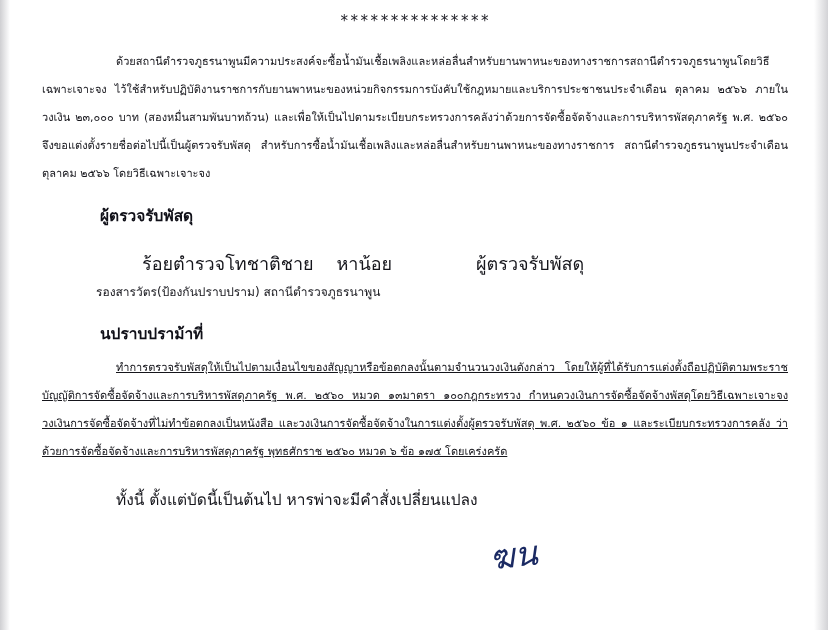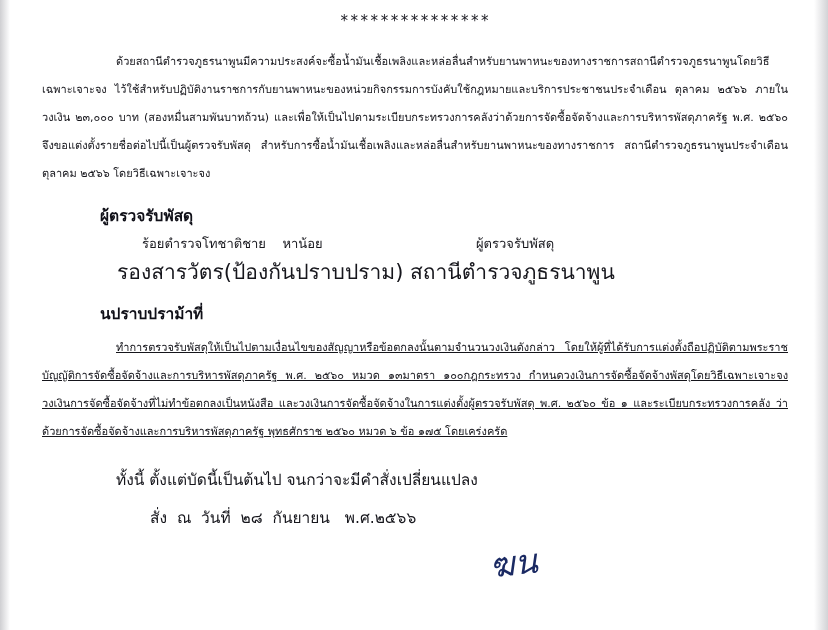--- a/index.html
+++ b/index.html
@@ -65,36 +65,37 @@
   }
   .heading {
     font-weight: bold;
     font-size: 15.5px;
     line-height: 28px;
     margin-top: 14px;
     margin-left: 58px;
     color: #101018;
   }
   .sign-line {
-    font-size: 13px;
+    font-size: 18px;
     line-height: 28px;
     margin-left: 100px;
     display: flex;
     white-space: pre;
+    margin-top: 20px;
   }
   .sign-line .role {
     min-width: 330px;
   }
   .sign-line .right {
     margin-left: 4px;
   }
   .sub-line {
-    font-size: 21px;
+    font-size: 12px;
     line-height: 28px;
-    margin-left: 75px;
+    margin-left: 54px;
   }
   .para {
     margin-top: 6px;
     text-decoration: underline;
   }
   .spacer-sm { height: 10px; }
   .spacer-md { height: 20px; }
   .final-line {
     font-size: 15.5px;
     line-height: 28px;
@@ -139,25 +140,24 @@
     </div>
 
     <div class="sub-line">รองสารวัตร(ป้องกันปราบปราม) สถานีตำรวจภูธรนาพูน</div>
 
     <div class="heading">นปราบปราม้าที่</div>
 
     <div class="body-text indent para">ทำการตรวจรับพัสดุให้เป็นไปตามเงื่อนไขของสัญญาหรือข้อตกลงนั้นตามจำนวนวงเงินดังกล่าว โดยให้ผู้ที่ได้รับการแต่งตั้งถือปฏิบัติตามพระราชบัญญัติการจัดซื้อจัดจ้างและการบริหารพัสดุภาครัฐ พ.ศ. ๒๕๖๐ หมวด ๑๓มาตรา ๑๐๐กฎกระทรวง กำหนดวงเงินการจัดซื้อจัดจ้างพัสดุโดยวิธีเฉพาะเจาะจง วงเงินการจัดซื้อจัดจ้างที่ไม่ทำข้อตกลงเป็นหนังสือ และวงเงินการจัดซื้อจัดจ้างในการแต่งตั้งผู้ตรวจรับพัสดุ พ.ศ. ๒๕๖๐ ข้อ ๑ และระเบียบกระทรวงการคลัง ว่าด้วยการจัดซื้อจัดจ้างและการบริหารพัสดุภาครัฐ พุทธศักราช ๒๕๖๐ หมวด ๖ ข้อ ๑๗๕ โดยเคร่งครัด</div>
 
     <div class="spacer-md"></div>
 
-    <div class="final-line">ทั้งนี้ ตั้งแต่บัดนี้เป็นต้นไป จนกว่าจะมีคำสั่งเปลี่ยนแปลง</div>
+    <div class="final-line">ทั้งนี้ ตั้งแต่บัดนี้เป็นต้นไป หารพ่าจะมีคำสั่งเปลี่ยนแปลง</div>
 
     <div class="spacer-sm"></div>
 
-    <div class="date-line">สั่ง  ณ  วันที่  ๒๘  กันยายน   พ.ศ.๒๕๖๖</div>
 
     <div class="signature-block">
       <div class="sig-scribble">ฆน</div>
 
     </div>
 
   </div>
 </div>
 
 </body></html>

